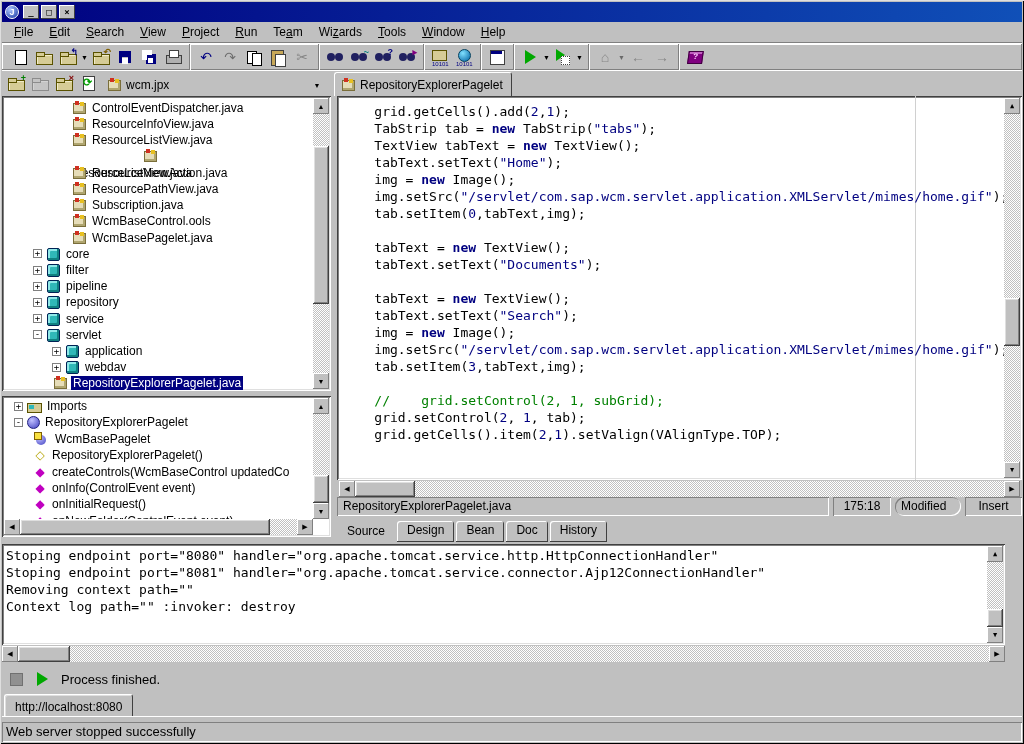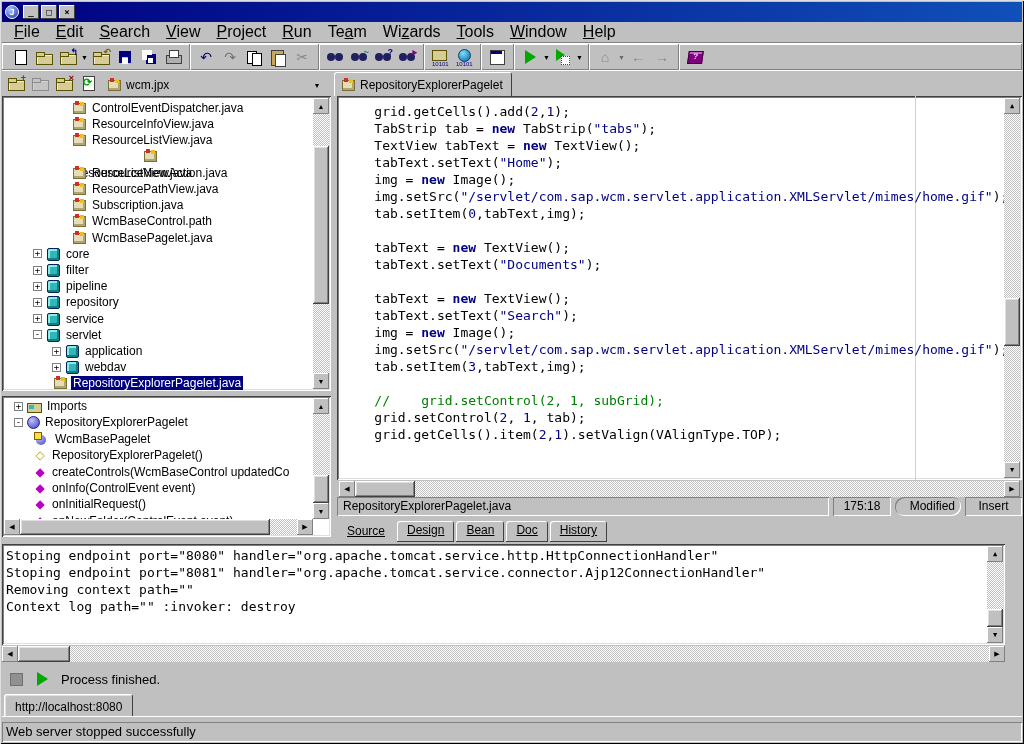--- a/index.html
+++ b/index.html
@@ -18,21 +18,21 @@
               border:1px solid #fff; color:#fff; font-size:9px; font-weight:bold; text-align:center; line-height:12px; margin-right:4px; }
   .title-text { color:#fff; font-size:12px; font-weight:bold; white-space:nowrap; overflow:hidden; flex:1; }
   .win-btns { display:flex; gap:2px; }
   .wbtn { width:16px; height:14px; background:#c0c0c0; border:none; font-size:9px; line-height:12px; text-align:center;
           box-shadow: inset -1px -1px 0 #404040, inset 1px 1px 0 #fff; font-family:"DejaVu Sans Mono",monospace; }
   .wbtn span { display:block; transform:translateY(0px); font-weight:bold; }
 
   
   .menubar { position:absolute; left:2px; top:22px; right:2px; height:21px; display:flex; align-items:center; padding-left:4px;
              border-bottom:1px solid #808080; box-shadow:0 1px 0 #fff; }
-  .menu-item { font-size:16px; padding:2px 8px; color:#000; }
+  .menu-item { font-size:12px; padding:2px 8px; color:#000; }
   .menu-item u { text-decoration:underline; }
 
   
   .toolbar { position:absolute; left:2px; top:44px; right:2px; height:26px; display:flex; align-items:center; padding-left:2px; }
   .tb-group { display:flex; align-items:center; padding:0 4px; height:26px; border-right:1px solid #808080; box-shadow:1px 0 0 #fff; }
   .tb-group:last-child { border-right:none; box-shadow:none; }
   .tbtn { width:24px; height:22px; background:transparent; border:none; position:relative; display:flex; align-items:center; justify-content:center; }
   .tbtn.dis { opacity:.45; filter:grayscale(1); }
   .dd-arrow { width:9px; height:22px; font-size:7px; color:#000; display:flex; align-items:center; justify-content:center; }
   .dd-arrow.dis { opacity:.45; }
@@ -121,21 +121,21 @@
   .code-line { height:17px; line-height:17px; white-space:pre; color:#000; }
   .tk-k { color:#000080; font-weight:bold; }
   .tk-s { color:#000080; }
   .tk-n { color:#000080; }
   .tk-c { color:#008000; }
   .caret { display:inline-block; width:1px; height:13px; background:#000; vertical-align:-2px; }
 
   .editor-status { position:absolute; left:337px; top:497px; width:685px; height:19px; display:flex; gap:4px; font-size:12px; }
   .es-cell { height:19px; line-height:17px; padding:1px 6px; background:#c0c0c0; }
   .view-tabs { position:absolute; left:337px; top:519px; height:23px; display:flex; align-items:flex-end; gap:2px; }
-  .vtab { height:20px; padding:2px 10px; font-size:12px; background:#c0c0c0; border-radius:3px 3px 0 0;text-decoration:underline; }
+  .vtab { height:20px; padding:2px 10px; font-size:12px; background:#c0c0c0; border-radius:3px 3px 0 0; }
   .vtab.off { box-shadow: inset -1px -1px 0 #404040, inset 1px 1px 0 #fff; height:21px; }
   .vtab.on { height:23px; padding-top:5px; }
 
   
   .console { position:absolute; left:2px; top:544px; width:1003px; height:101px; background:#fff; overflow:hidden;
              font-family:"DejaVu Sans Mono",monospace; font-size:13px; }
   .console .cline { height:17px; line-height:17px; white-space:pre; color:#000; }
   .console-inner { position:absolute; left:4px; top:3px; }
 
   .process-row { position:absolute; left:2px; top:665px; width:1020px; height:28px; display:flex; align-items:center; gap:10px; padding-left:8px; }
@@ -359,21 +359,21 @@
         <div class="tree-row" style="top: 81px; left: 67px;">
           <span class="ic-java"></span>
           <span class="tree-label">ResourcePathView.java</span>
         </div>
         <div class="tree-row" style="top: 97.2px; left: 67px;">
           <span class="ic-java"></span>
           <span class="tree-label">Subscription.java</span>
         </div>
         <div class="tree-row" style="top: 113.4px; left: 67px;">
           <span class="ic-java"></span>
-          <span class="tree-label">WcmBaseControl.path</span>
+          <span class="tree-label">WcmBaseControl.ools</span>
         </div>
         <div class="tree-row" style="top: 129.6px; left: 67px;">
           <span class="ic-java"></span>
           <span class="tree-label">WcmBasePagelet.java</span>
         </div>
         <div class="tree-row" style="top: 145.8px; left: 29px;">
           <span class="expander">+</span>
           <span class="ic-pkg"></span>
           <span class="tree-label">core</span>
         </div>
@@ -509,21 +509,21 @@
   </div>
   <div class="sb" style="left:339px; top:481px; width:681px; height:16px;">
     <div class="sb-btn raised-thin" style="left:0; width:16px;">◀</div>
     <div class="sb-thumb raised" style="left:16px; top:0; height:16px; width:60px;"></div>
     <div class="sb-btn raised-thin" style="right:0; width:16px;">▶</div>
   </div>
 
   <div class="editor-status">
     <span class="es-cell sunken" style="width:492px;">RepositoryExplorerPagelet.java</span>
     <span class="es-cell sunken" style="width:58px; text-align:center;">175:18</span>
-    <span class="es-cell sunken" style="width:66px; text-align:right;border-radius:9px;">Modified</span>
+    <span class="es-cell sunken" style="width:66px; text-align:left;border-radius:9px;">Modified</span>
     <span class="es-cell sunken" style="width:57px; text-align:center;">Insert</span>
   </div>
 
   <div class="view-tabs" id="viewtabs">
       <span class="vtab on">Source</span>
       <span class="vtab off">Design</span>
       <span class="vtab off">Bean</span>
       <span class="vtab off">Doc</span>
       <span class="vtab off">History</span>
     </div>

